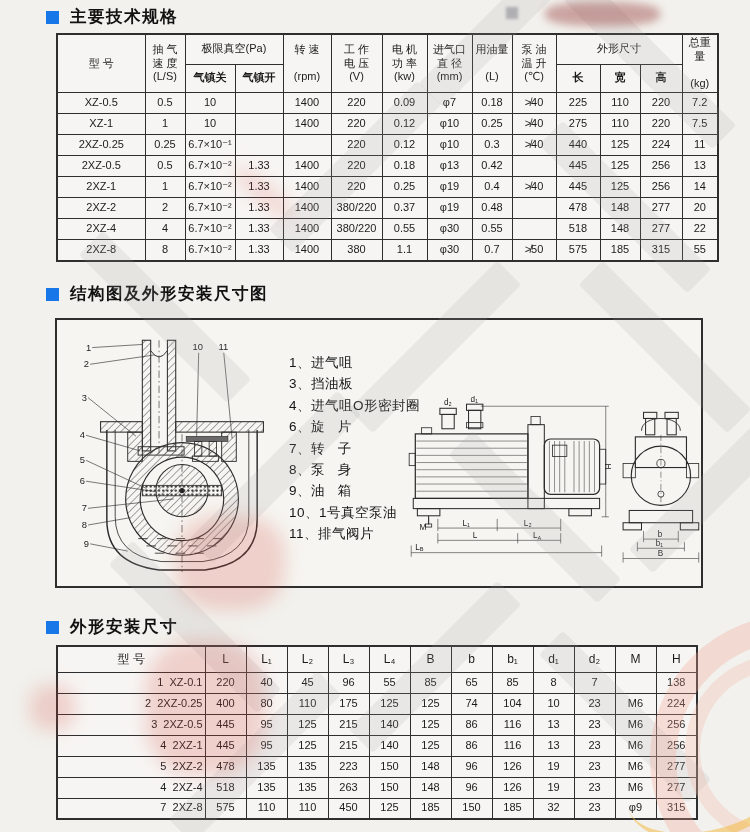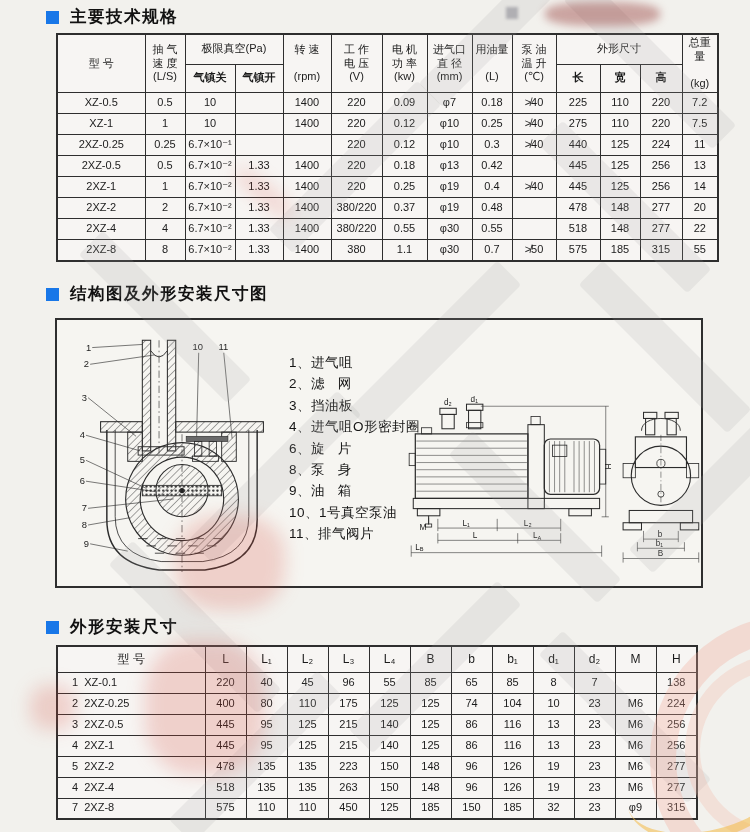--- a/index.html
+++ b/index.html
@@ -16,21 +16,21 @@
       vertical-align:middle;font-size:11px;line-height:1.25;padding:1px 2px;color:#1b1b1b;
       overflow:hidden;}
   .dtable{border:2px solid #2e2e2e;}
   .t1 thead th{white-space:pre-line;font-size:11px;}
   .t1 thead tr.r1 th{height:26px;}
   .t1 thead tr.r2 th{height:25px;font-weight:bold;}
   .t1 tbody tr{height:21px;}
   .t2 thead tr{height:26px;}
   .t2 thead th{font-size:12px;}
   .t2 tbody tr{height:21px;}
-  .t2 td:first-child{text-align:left;padding-left:14px;white-space:pre;}
+  .t2 td:first-child{text-align:right;padding-left:14px;white-space:pre;}
   
   .diagram-box{position:absolute;left:55px;top:318px;width:644px;height:266px;
       border:2px solid #2e2e2e;background:#f6f5f1;}
   .parts-list{position:absolute;left:232px;top:32px;margin:0;padding:0;list-style:none;}
   .parts-list li{font-size:13.5px;line-height:21.4px;white-space:pre;color:#141414;
       font-weight:500;letter-spacing:.5px;}
   .svgabs{position:absolute;}
   svg text{font-family:"Liberation Sans","DejaVu Sans",sans-serif;fill:#1b1b1b;}
   
   .wm{position:absolute;pointer-events:none;}
@@ -320,24 +320,24 @@
         <text x="4" y="170">7</text>
         <text x="4" y="186">8</text>
         <text x="6" y="204">9</text>
         <text x="110" y="15">10</text>
         <text x="135" y="15">11</text>
       </g>
     </svg>
 
     <ul class="parts-list">
         <li>1、进气咀</li>
-        <li>2、滤   网</li>
         <li>3、挡油板</li>
         <li>4、进气咀O形密封圈</li>
         <li>6、旋   片</li>
+        <li>7、转   子</li>
         <li>8、泵   身</li>
         <li>9、油   箱</li>
         <li>10、1号真空泵油</li>
         <li>11、排气阀片</li>
       </ul>
 
     <svg class="svgabs" style="left:350px;top:76px" width="205" height="172" viewBox="0 0 200 168">
       <g stroke="#2b2b2b" fill="none">
 
         <rect x="34" y="18" width="12" height="14" stroke-width="1"></rect>

